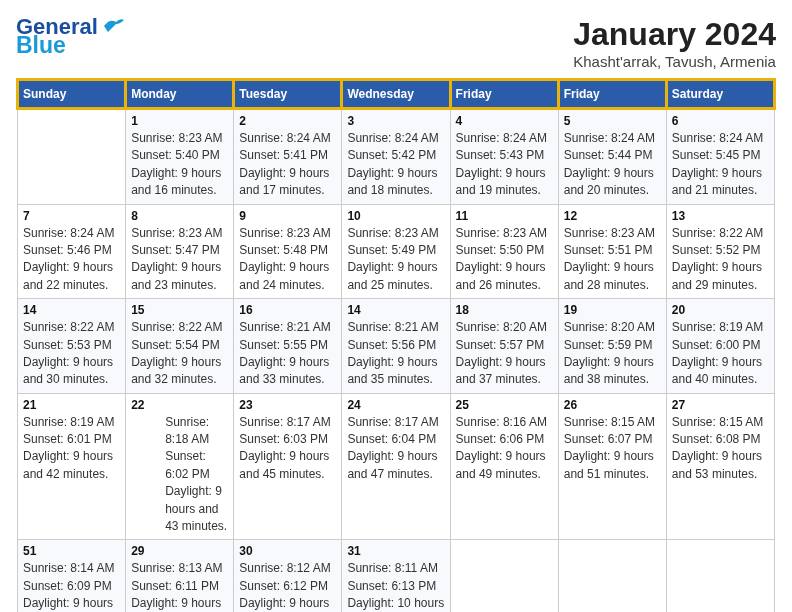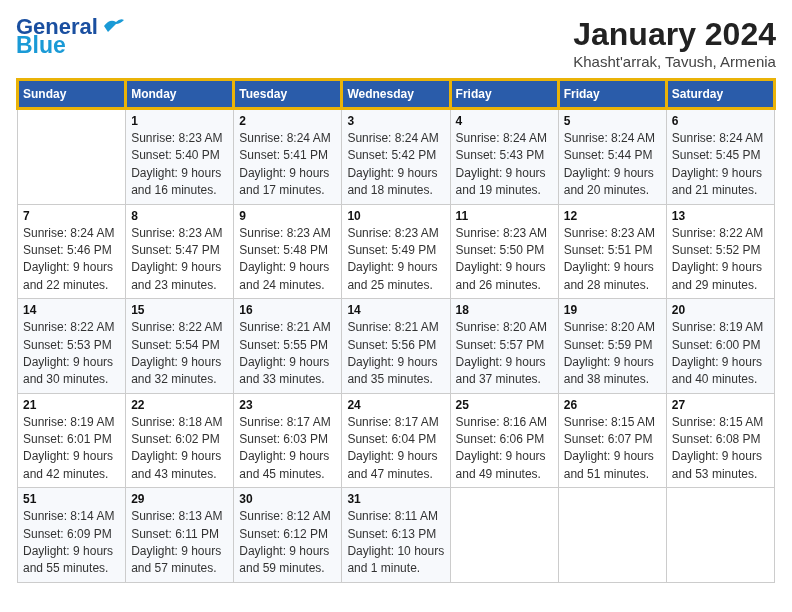--- a/index.html
+++ b/index.html
@@ -238,21 +238,21 @@
       </tr>
       <tr>
         <td>
           <span class="day-num">21</span>
           <div class="day-info" style="white-space: pre-line;">Sunrise: 8:19 AM
 Sunset: 6:01 PM
 Daylight: 9 hours and 42 minutes.</div>
         </td>
         <td>
           <span class="day-num">22</span>
-          <div class="day-info" style="white-space: pre-line;">Sunrise: 8:18 AM
+          <div class="day-info" style="white-space: pre-line; margin-left: 34px;">Sunrise: 8:18 AM
 Sunset: 6:02 PM
 Daylight: 9 hours and 43 minutes.</div>
         </td>
         <td>
           <span class="day-num">23</span>
           <div class="day-info" style="white-space: pre-line;">Sunrise: 8:17 AM
 Sunset: 6:03 PM
 Daylight: 9 hours and 45 minutes.</div>
         </td>
         <td>

